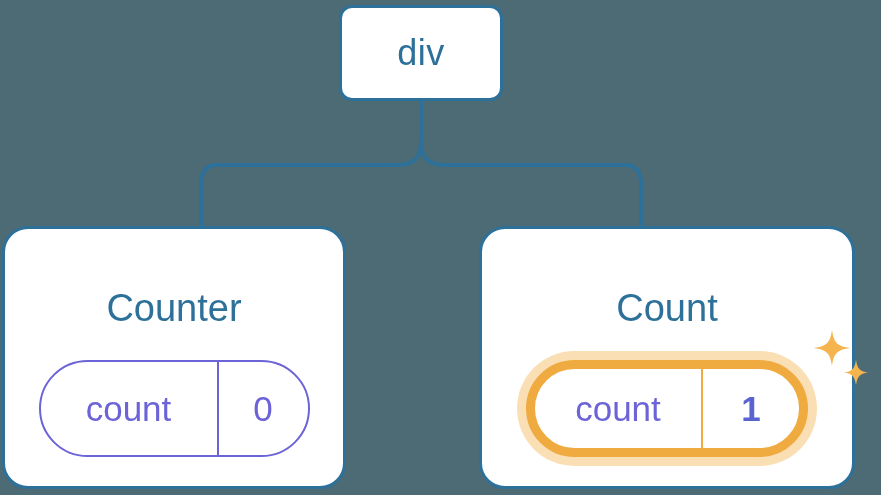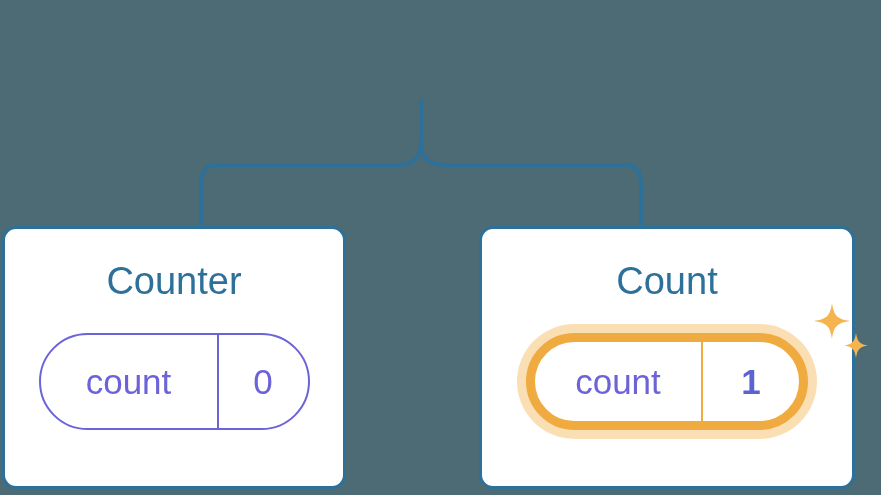--- a/index.html
+++ b/index.html
@@ -50,22 +50,22 @@
     border-radius: 13px;
     justify-content: center;
   }
   #node-root .node-title {
     font-size: 36px;
     letter-spacing: 0.5px;
   }
 
   
   .child-node {
-    border-radius: 14px;
-    padding-top: 33px;
+    border-radius: 26px;
+    padding-top: 60px;
   }
   #node-counter {
     left: 2px;
     top: 226px;
     width: 344px;
     height: 263px;
   }
   #node-count {
     left: 479px;
     top: 226px;
@@ -157,20 +157,23 @@
              L 217 165
              C 205 165 201 173 201 184
              L 201 226" fill="none" stroke="#2d7099" stroke-width="4" stroke-linecap="round"></path>
     <path d="M 421 141
              C 421 160 431 165 444 165
              L 625 165
              C 637 165 641 173 641 184
              L 641 226" fill="none" stroke="#2d7099" stroke-width="4" stroke-linecap="round"></path>
   </svg>
 
+  <div class="node" id="node-root">
+    <span class="node-title">div</span>
+  </div>
 
   <div class="node child-node" id="node-counter">
     <span class="node-title">Counter</span>
 
     <div class="pill-wrap">
       <div class="pill pill-plain">
         <div class="pill-key">count</div>
         <div class="pill-val">0</div>
       </div>
     </div>

